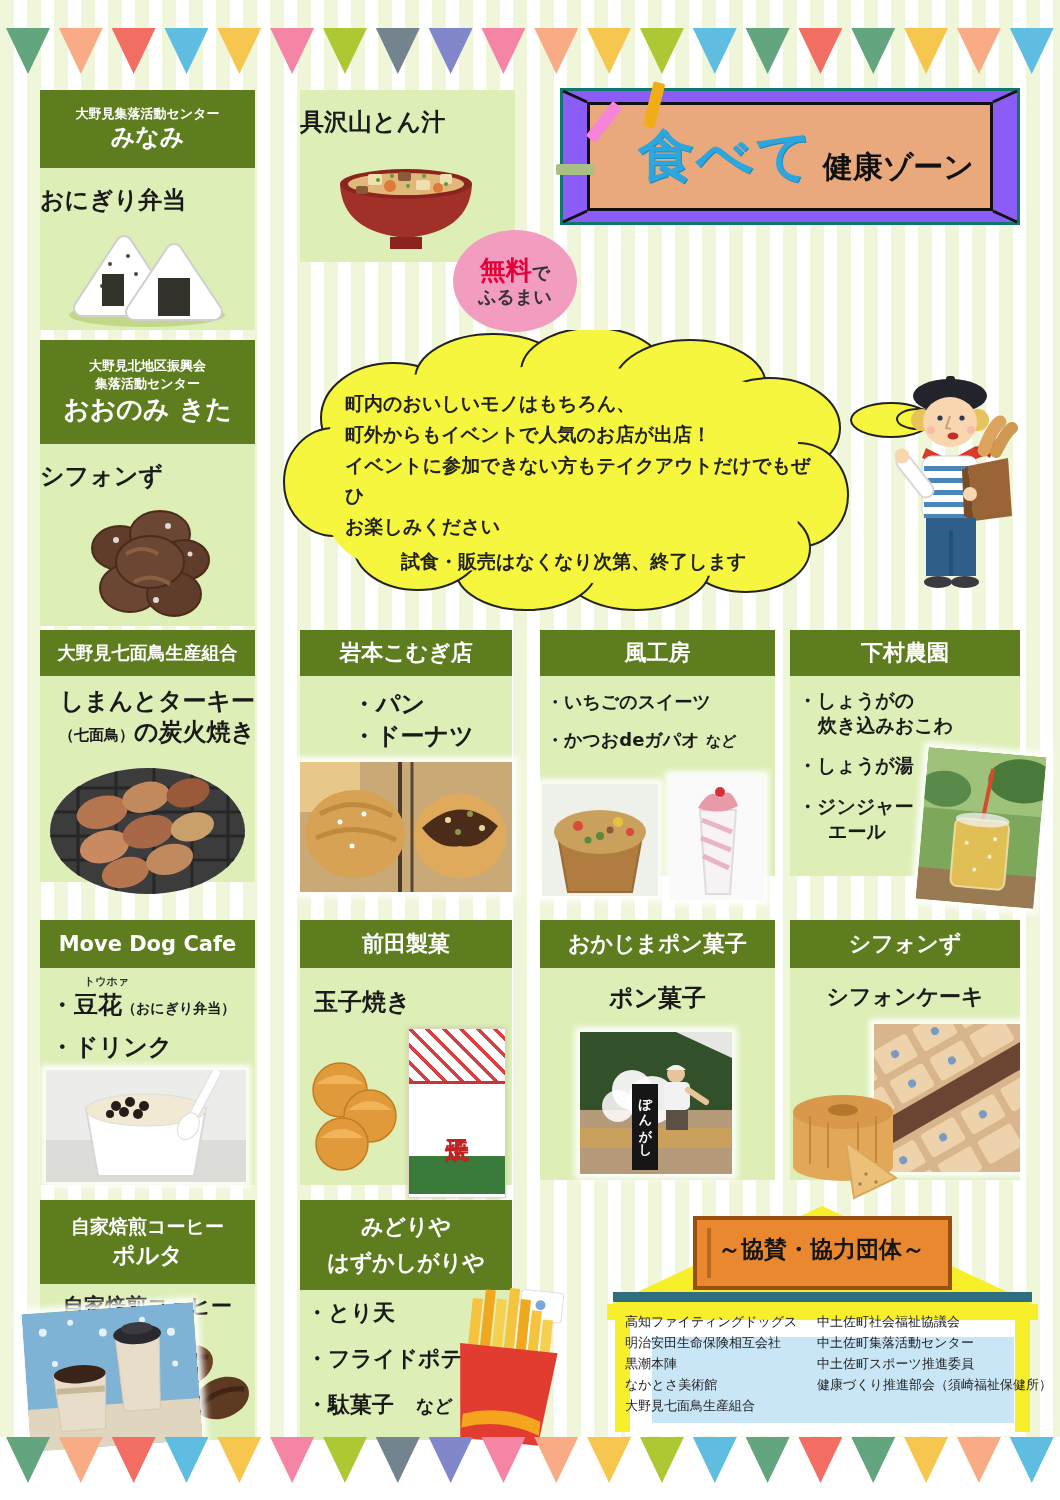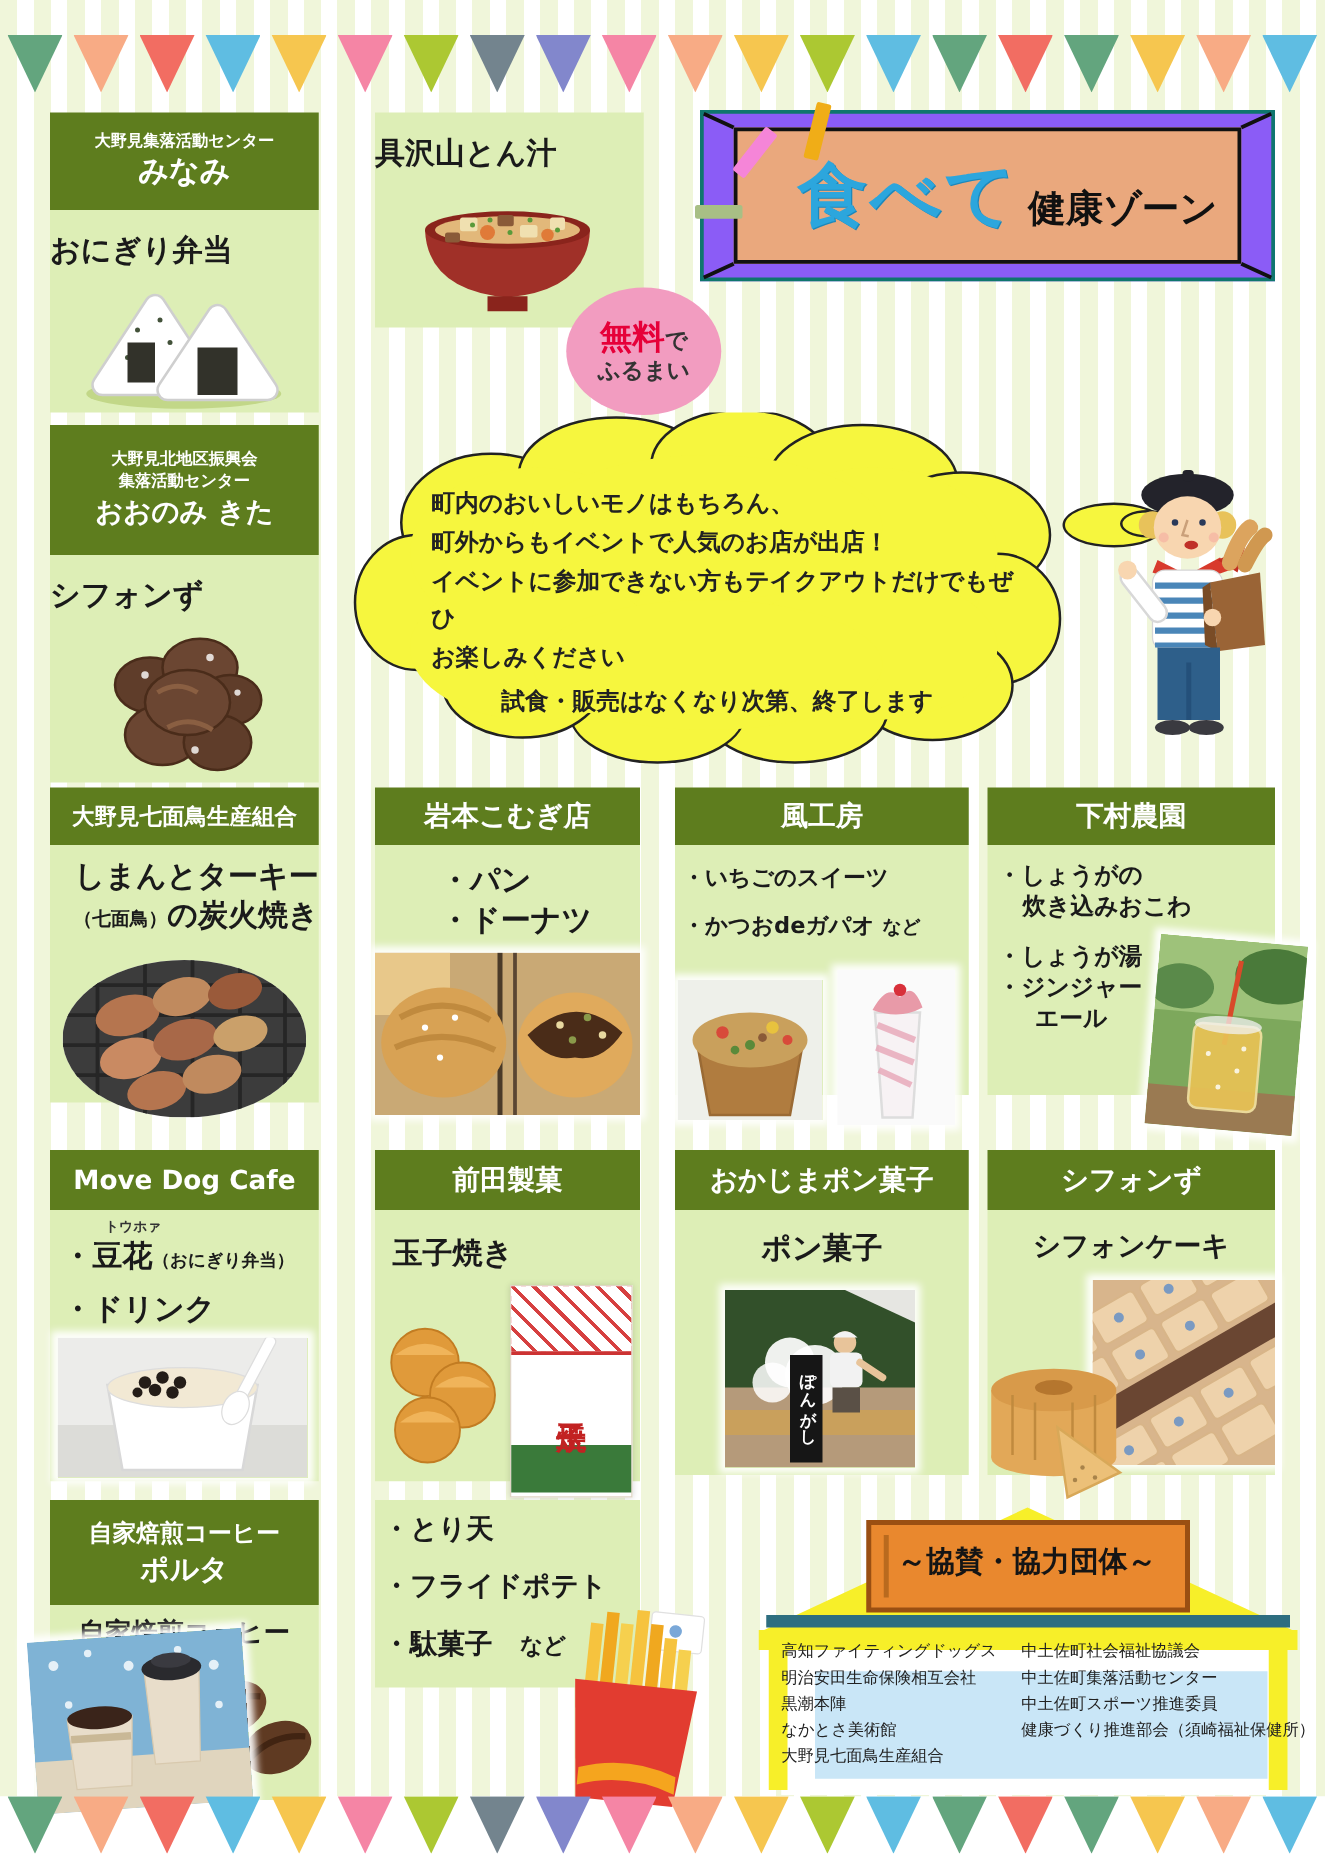--- a/index.html
+++ b/index.html
@@ -176,21 +176,21 @@
 
   <div class="badge">
     <div><span class="em">無料</span><span class="rest">で</span></div>
     <div class="rest">ふるまい</div>
   </div>
 
   <div class="card" style="left:40px;top:340px;width:215px;">
     <div class="card-header" style="height:104px;">
       <span class="hdr-sm">大野見北地区振興会</span>
       <span class="hdr-sm">集落活動センター</span>
-      <span style="font-size:22px;">おおのみ きた</span>
+      <span style="font-size:26px;">おおのみ きた</span>
     </div>
     <div class="card-body" style="height:182px;">
       <div class="item-big">シフォンず</div>
       <svg class="art" style="left:32px;top:52px;" width="150" height="150" viewBox="0 0 150 150">
         <g stroke="#4a2c1a" stroke-width="2">
           <ellipse cx="48" cy="52" rx="28" ry="22" fill="#5f3d2a"></ellipse>
           <ellipse cx="88" cy="38" rx="30" ry="23" fill="#6b4632"></ellipse>
           <ellipse cx="112" cy="64" rx="25" ry="20" fill="#5f3d2a"></ellipse>
           <ellipse cx="58" cy="92" rx="30" ry="24" fill="#6b4632"></ellipse>
           <ellipse cx="102" cy="98" rx="27" ry="22" fill="#5f3d2a"></ellipse>
@@ -378,21 +378,21 @@
   </div>
 
   <div class="card" style="left:790px;top:630px;width:230px;">
     <div class="card-header" style="height:46px;font-size:22px;">
       <span>下村農園</span>
     </div>
     <div class="card-body" style="height:200px;font-size:19px;padding:12px 0 0 8px;line-height:1.3;">
       <div class="bullet">・しょうがの</div>
       <div class="bullet" style="padding-left:20px;">炊き込みおこわ</div>
       <div class="bullet" style="margin-top:16px;">・しょうが湯</div>
-      <div class="bullet" style="margin-top:0;">・ジンジャー</div>
+      <div class="bullet" style="margin-top:16px;">・ジンジャー</div>
       <div class="bullet" style="padding-left:30px;">エール</div>
     </div>
     <div class="photo soft" style="left:132px;top:122px;width:118px;height:152px;transform:rotate(5deg);z-index:2;">
       <svg width="118" height="152" viewBox="0 0 118 152">
         <rect width="118" height="152" fill="#7da85c"></rect>
         <rect width="118" height="60" fill="#9ec27a"></rect>
         <ellipse cx="96" cy="26" rx="34" ry="22" fill="#4a7a3a"></ellipse>
         <ellipse cx="20" cy="40" rx="26" ry="18" fill="#5a8a4a"></ellipse>
         <rect y="120" width="118" height="32" fill="#9a7a52"></rect>
         <line x1="66" y1="16" x2="58" y2="84" stroke="#d84a2a" stroke-width="4"></line>
@@ -590,20 +590,24 @@
         <ellipse cx="114" cy="28" rx="24" ry="10" fill="#2a2a2e"></ellipse>
         <ellipse cx="114" cy="22" rx="16" ry="6" fill="#3a3a40"></ellipse>
         <path d="M28 64 L80 64 L76 120 L32 120 Z" fill="#e8ddca" stroke="#d8c9ae"></path>
         <ellipse cx="54" cy="64" rx="26" ry="9" fill="#3a241a"></ellipse>
         <path d="M30 80 L78 80" stroke="#c9b896" stroke-width="6"></path>
       </svg>
     </div>
   </div>
 
   <div class="card" style="left:300px;top:1200px;width:212px;">
+    <div class="card-header" style="height:90px;">
+      <span style="font-size:22px;">みどりや</span>
+      <span style="font-size:22px;margin-top:6px;">はずかしがりや</span>
+    </div>
     <div class="card-body" style="height:150px;font-size:22px;padding:8px 0 0 6px;">
       <div class="bullet">・とり天</div>
       <div class="bullet" style="margin-top:16px;">・フライドポテト</div>
       <div class="bullet" style="margin-top:16px;"><span>・駄菓子</span>　<span style="font-size:18px;">など</span></div>
     </div>
   </div>
   <svg class="art" style="left:452px;top:1286px;transform:rotate(6deg);z-index:2;" width="110" height="160" viewBox="0 0 110 160">
     <rect x="62" y="2" width="42" height="30" rx="3" fill="#fff" stroke="#e0e0e0"></rect>
     <circle cx="82" cy="16" r="5" fill="#7aa8d8"></circle>
     <g>

